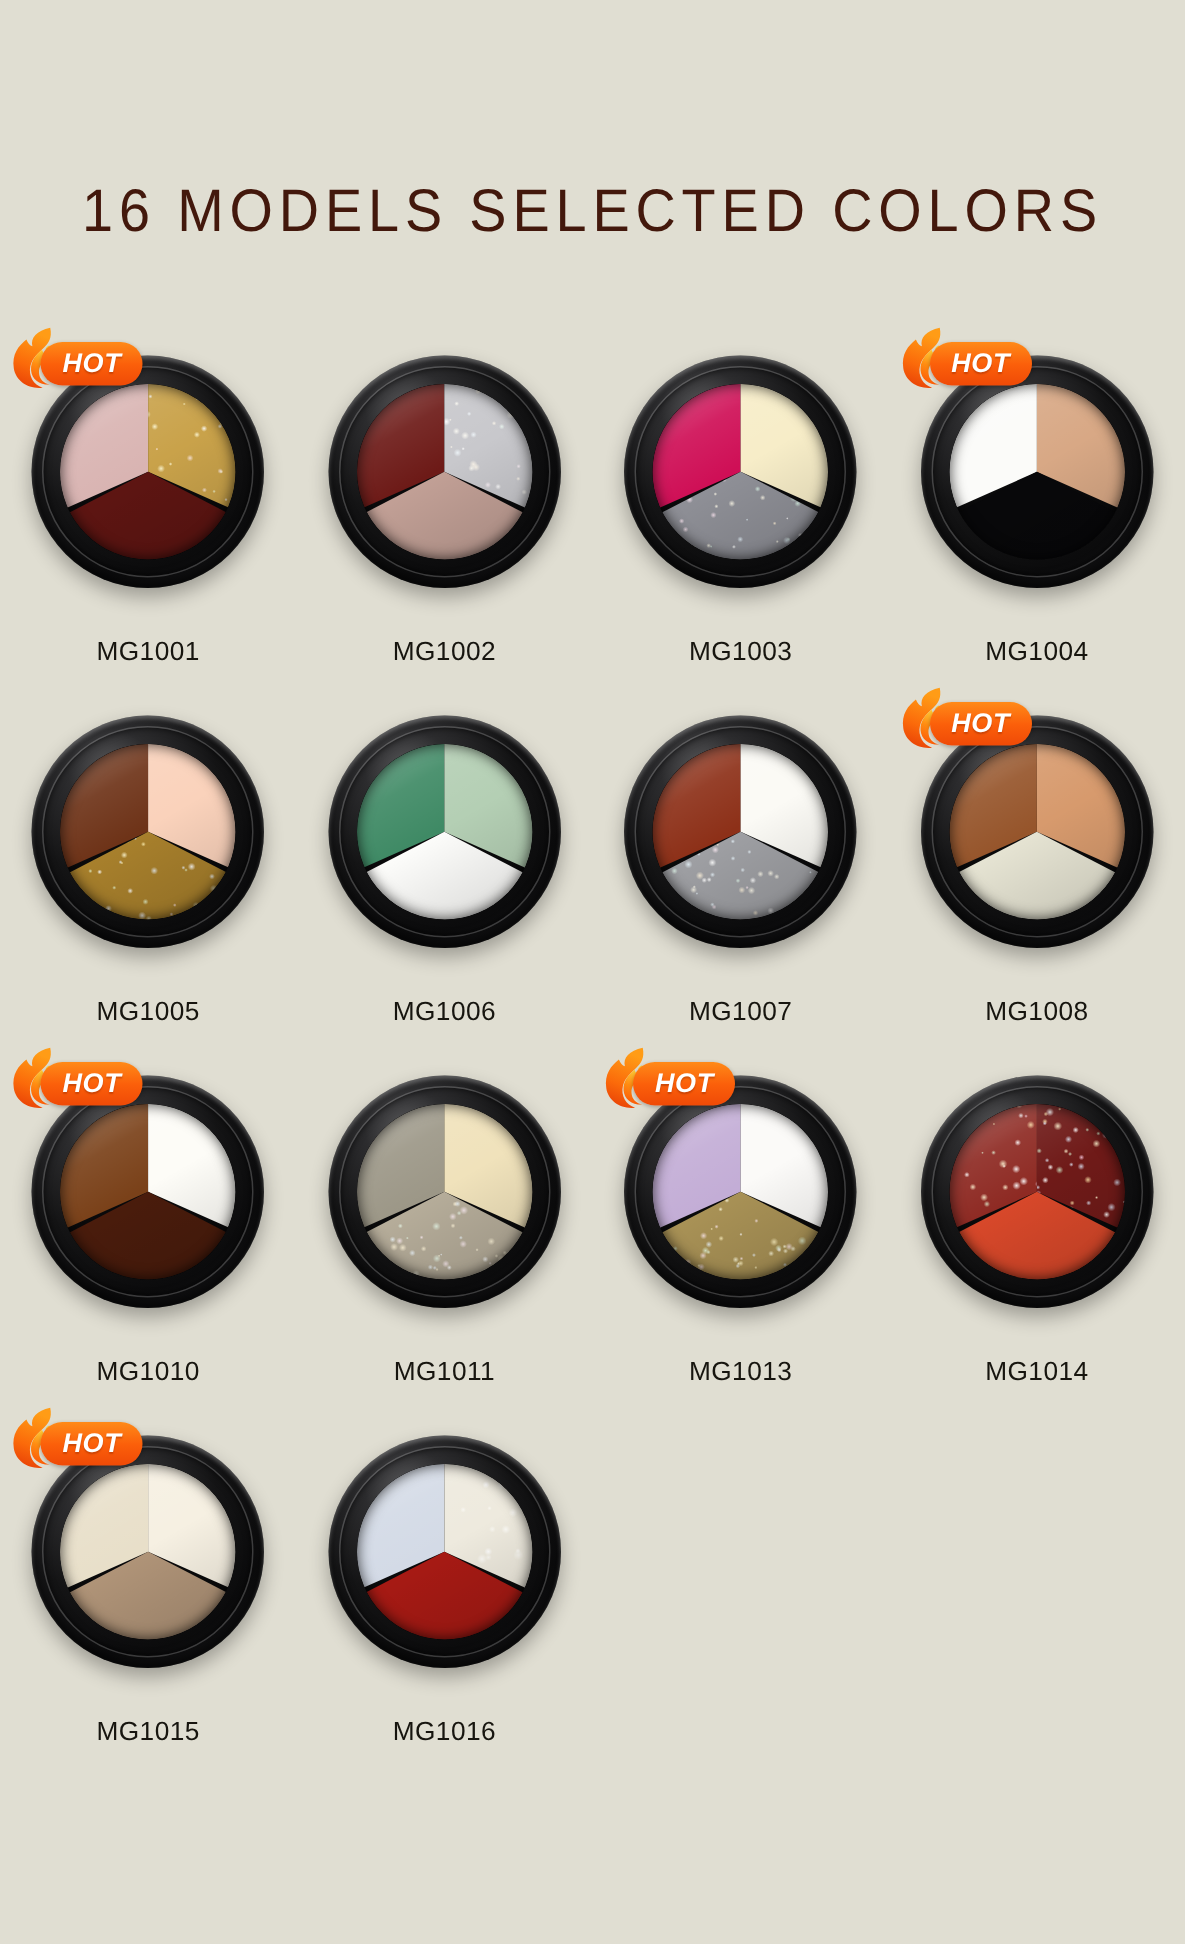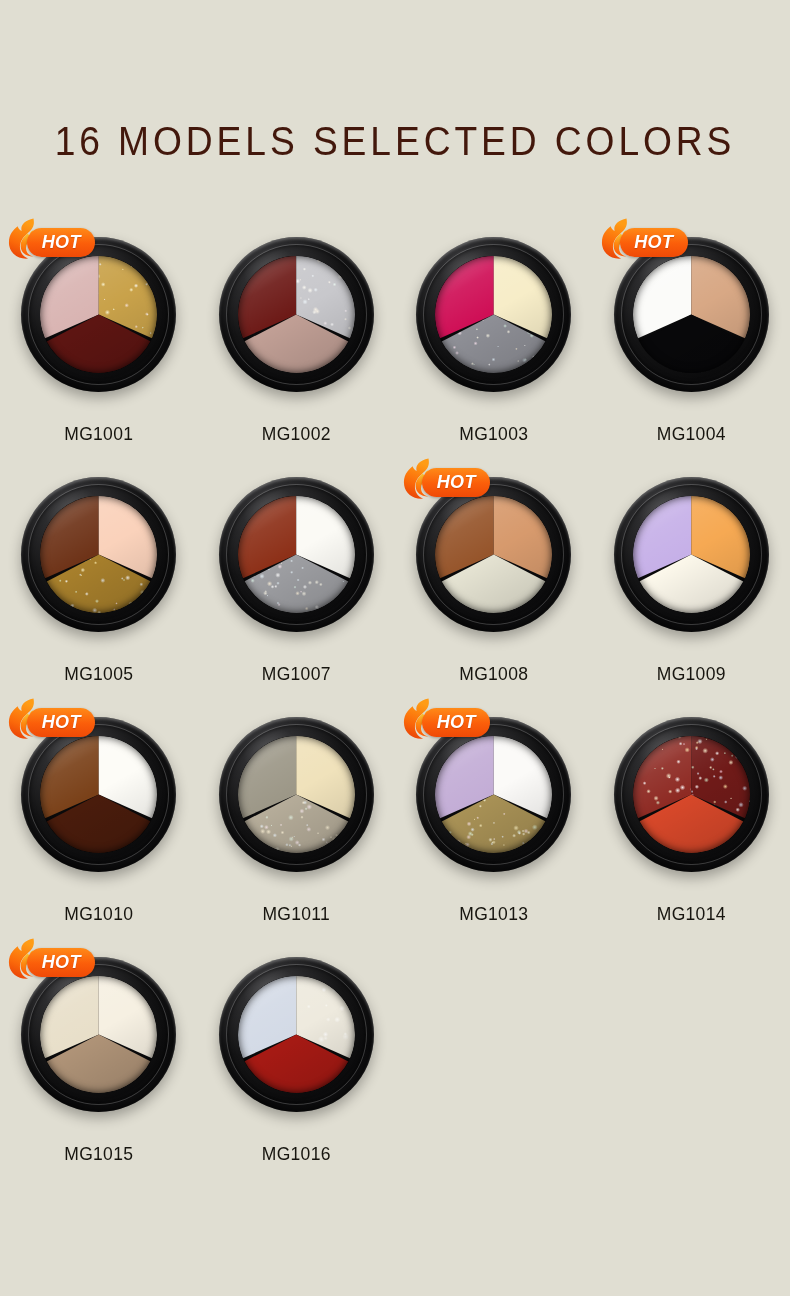--- a/index.html
+++ b/index.html
@@ -266,20 +266,39 @@
           <div class="rim-shadow"></div>
         </div>
       </div>
       <div class="pan-label">MG1005</div>
     </div>
     <div class="cell">
       <div class="pan-wrap">
         <div class="case"></div>
         <div class="inner">
           <div class="wedge w-tl">
+            <div class="fill" style="background: rgb(63, 138, 101);"></div>
+          </div>
+          <div class="wedge w-tr">
+            <div class="fill" style="background: rgb(180, 207, 180);"></div>
+          </div>
+          <div class="wedge w-b">
+            <div class="fill" style="background: rgb(253, 253, 251);"></div>
+          </div>
+          <div class="gloss"></div>
+          <div class="rim-shadow"></div>
+        </div>
+      </div>
+      <div class="pan-label">MG1006</div>
+    </div>
+    <div class="cell">
+      <div class="pan-wrap">
+        <div class="case"></div>
+        <div class="inner">
+          <div class="wedge w-tl">
             <div class="fill" style="background: rgb(141, 48, 24);"></div>
           </div>
           <div class="wedge w-tr">
             <div class="fill" style="background: rgb(251, 250, 245);"></div>
           </div>
           <div class="wedge w-b">
             <div class="fill" style="background: rgb(159, 160, 164);"></div>
             <div class="glitter" style="background-image: radial-gradient(2.4px at 50.2% 37.6%, rgba(255, 255, 255, 0.95) 0%, rgba(255, 255, 255, 0) 100%), radial-gradient(1.85px at 29.5% 77.6%, rgba(255, 255, 255, 0.95) 0%, rgba(255, 255, 255, 0) 100%), radial-gradient(2.3px at 23.4% 83.1%, rgba(255, 246, 205, 0.9) 0%, rgba(255, 255, 255, 0) 100%), radial-gradient(1.5px at 29.6% 12.2%, rgba(190, 255, 215, 0.8) 0%, rgba(255, 255, 255, 0) 100%), radial-gradient(1.53px at 38.9% 43%, rgba(200, 235, 255, 0.85) 0%, rgba(255, 255, 255, 0) 100%), radial-gradient(1.2px at 81.6% 52.2%, rgba(200, 235, 255, 0.85) 0%, rgba(255, 255, 255, 0) 100%), radial-gradient(2.56px at 19.5% 51.5%, rgba(255, 255, 255, 0.95) 0%, rgba(255, 255, 255, 0) 100%), radial-gradient(1.11px at 87.1% 50.5%, rgba(200, 235, 255, 0.85) 0%, rgba(255, 255, 255, 0) 100%), radial-gradient(2.36px at 95.9% 97.7%, rgba(200, 235, 255, 0.85) 0%, rgba(255, 255, 255, 0) 100%), radial-gradient(2.19px at 57.4% 4.7%, rgba(255, 205, 230, 0.85) 0%, rgba(255, 255, 255, 0) 100%), radial-gradient(1.22px at 1.1% 75.1%, rgba(255, 225, 160, 0.9) 0%, rgba(255, 255, 255, 0) 100%), radial-gradient(1.65px at 19.6% 46.4%, rgba(255, 246, 205, 0.9) 0%, rgba(255, 255, 255, 0) 100%), radial-gradient(1.55px at 45.9% 65.2%, rgba(200, 235, 255, 0.85) 0%, rgba(255, 255, 255, 0) 100%), radial-gradient(2.7px at 62.4% 30.7%, rgba(190, 255, 215, 0.8) 0%, rgba(255, 255, 255, 0) 100%), radial-gradient(1.67px at 20.6% 18.9%, rgba(255, 246, 205, 0.9) 0%, rgba(255, 255, 255, 0) 100%), radial-gradient(1.85px at 58.7% 96.3%, rgba(255, 225, 160, 0.9) 0%, rgba(255, 255, 255, 0) 100%), radial-gradient(1.42px at 45.8% 55.5%, rgba(200, 235, 255, 0.85) 0%, rgba(255, 255, 255, 0) 100%), radial-gradient(1.52px at 89.3% 6.4%, rgba(255, 225, 160, 0.9) 0%, rgba(255, 255, 255, 0) 100%), radial-gradient(1.64px at 32.3% 77.3%, rgba(255, 255, 255, 0.95) 0%, rgba(255, 255, 255, 0) 100%), radial-gradient(2.71px at 27% 75%, rgba(255, 225, 160, 0.9) 0%, rgba(255, 255, 255, 0) 100%), radial-gradient(0.86px at 61.9% 14.2%, rgba(190, 255, 215, 0.8) 0%, rgba(255, 255, 255, 0) 100%), radial-gradient(1.23px at 26.4% 62.7%, rgba(200, 235, 255, 0.85) 0%, rgba(255, 255, 255, 0) 100%), radial-gradient(2.67px at 34.1% 67.6%, rgba(255, 255, 255, 0.95) 0%, rgba(255, 255, 255, 0) 100%), radial-gradient(2.38px at 35.8% 60.3%, rgba(255, 205, 230, 0.85) 0%, rgba(255, 255, 255, 0) 100%), radial-gradient(1.04px at 30.3% 7.3%, rgba(190, 255, 215, 0.8) 0%, rgba(255, 255, 255, 0) 100%), radial-gradient(1.83px at 70.8% 75.6%, rgba(255, 246, 205, 0.9) 0%, rgba(255, 255, 255, 0) 100%), radial-gradient(0.89px at 25.1% 24.9%, rgba(190, 255, 215, 0.8) 0%, rgba(255, 255, 255, 0) 100%), radial-gradient(1.05px at 23.8% 81.4%, rgba(255, 246, 205, 0.9) 0%, rgba(255, 255, 255, 0) 100%), radial-gradient(1px at 4.4% 36.2%, rgba(255, 246, 205, 0.9) 0%, rgba(255, 255, 255, 0) 100%), radial-gradient(1.12px at 45.6% 22.4%, rgba(200, 235, 255, 0.85) 0%, rgba(255, 255, 255, 0) 100%), radial-gradient(2.65px at 64.2% 7.6%, rgba(255, 205, 230, 0.85) 0%, rgba(255, 255, 255, 0) 100%), radial-gradient(1.09px at 92.2% 98.4%, rgba(255, 225, 160, 0.9) 0%, rgba(255, 255, 255, 0) 100%), radial-gradient(0.88px at 66.6% 33.8%, rgba(255, 246, 205, 0.9) 0%, rgba(255, 255, 255, 0) 100%), radial-gradient(2.33px at 66.3% 20.8%, rgba(190, 255, 215, 0.8) 0%, rgba(255, 255, 255, 0) 100%), radial-gradient(1.38px at 55.2% 61.5%, rgba(200, 235, 255, 0.85) 0%, rgba(255, 255, 255, 0) 100%), radial-gradient(2.32px at 23.7% 3.6%, rgba(255, 205, 230, 0.85) 0%, rgba(255, 255, 255, 0) 100%), radial-gradient(2.89px at 15.9% 65.7%, rgba(255, 255, 255, 0.95) 0%, rgba(255, 255, 255, 0) 100%), radial-gradient(1.25px at 41.7% 6%, rgba(255, 255, 255, 0.95) 0%, rgba(255, 255, 255, 0) 100%), radial-gradient(1.17px at 85.1% 19.3%, rgba(255, 255, 255, 0.95) 0%, rgba(255, 255, 255, 0) 100%), radial-gradient(2.28px at 50.9% 83.2%, rgba(255, 225, 160, 0.9) 0%, rgba(255, 255, 255, 0) 100%), radial-gradient(1.72px at 34.2% 74.5%, rgba(200, 235, 255, 0.85) 0%, rgba(255, 255, 255, 0) 100%), radial-gradient(1.11px at 53.9% 81.8%, rgba(255, 205, 230, 0.85) 0%, rgba(255, 255, 255, 0) 100%), radial-gradient(2.12px at 88% 97.9%, rgba(255, 205, 230, 0.85) 0%, rgba(255, 255, 255, 0) 100%), radial-gradient(0.94px at 88.7% 36.9%, rgba(255, 225, 160, 0.9) 0%, rgba(255, 255, 255, 0) 100%), radial-gradient(2.11px at 61.5% 74.1%, rgba(255, 246, 205, 0.9) 0%, rgba(255, 255, 255, 0) 100%), radial-gradient(2.33px at 15.8% 88.7%, rgba(190, 255, 215, 0.8) 0%, rgba(255, 255, 255, 0) 100%), radial-gradient(2.28px at 67.4% 95.1%, rgba(255, 255, 255, 0.95) 0%, rgba(255, 255, 255, 0) 100%), radial-gradient(2.18px at 12.5% 72.4%, rgba(190, 255, 215, 0.8) 0%, rgba(255, 255, 255, 0) 100%), radial-gradient(1.06px at 49.3% 28.2%, rgba(255, 225, 160, 0.9) 0%, rgba(255, 255, 255, 0) 100%), radial-gradient(2.08px at 10.9% 2%, rgba(255, 255, 255, 0.95) 0%, rgba(255, 255, 255, 0) 100%), radial-gradient(0.97px at 36.8% 11.9%, rgba(255, 205, 230, 0.85) 0%, rgba(255, 255, 255, 0) 100%), radial-gradient(0.89px at 25.3% 85.2%, rgba(200, 235, 255, 0.85) 0%, rgba(255, 255, 255, 0) 100%), radial-gradient(1.56px at 48.7% 77.9%, rgba(190, 255, 215, 0.8) 0%, rgba(255, 255, 255, 0) 100%), radial-gradient(0.93px at 25.8% 98.9%, rgba(255, 225, 160, 0.9) 0%, rgba(255, 255, 255, 0) 100%), radial-gradient(2.17px at 57.2% 77.7%, rgba(255, 255, 255, 0.95) 0%, rgba(255, 255, 255, 0) 100%), radial-gradient(1.5px at 23% 24%, rgba(255, 225, 160, 0.9) 0%, rgba(255, 255, 255, 0) 100%), radial-gradient(1.56px at 97.4% 39.5%, rgba(190, 255, 215, 0.8) 0%, rgba(255, 255, 255, 0) 100%), radial-gradient(1.55px at 64.1% 9.3%, rgba(255, 225, 160, 0.9) 0%, rgba(255, 255, 255, 0) 100%), radial-gradient(1.43px at 77.3% 32.5%, rgba(190, 255, 215, 0.8) 0%, rgba(255, 255, 255, 0) 100%), radial-gradient(1.83px at 75.1% 97.2%, rgba(190, 255, 215, 0.8) 0%, rgba(255, 255, 255, 0) 100%), radial-gradient(2.48px at 56.4% 83.5%, rgba(255, 246, 205, 0.9) 0%, rgba(255, 255, 255, 0) 100%), radial-gradient(2.4px at 64.7% 17.4%, rgba(190, 255, 215, 0.8) 0%, rgba(255, 255, 255, 0) 100%), radial-gradient(1.03px at 80% 36.9%, rgba(255, 246, 205, 0.9) 0%, rgba(255, 255, 255, 0) 100%), radial-gradient(0.97px at 4.5% 37.5%, rgba(200, 235, 255, 0.85) 0%, rgba(255, 255, 255, 0) 100%), radial-gradient(1.55px at 9.4% 66.7%, rgba(255, 205, 230, 0.85) 0%, rgba(255, 255, 255, 0) 100%), radial-gradient(1.52px at 42.3% 14%, rgba(255, 225, 160, 0.9) 0%, rgba(255, 255, 255, 0) 100%), radial-gradient(2.89px at 86.9% 87.6%, rgba(255, 255, 255, 0.95) 0%, rgba(255, 255, 255, 0) 100%), radial-gradient(2.57px at 17.5% 15.1%, rgba(255, 255, 255, 0.95) 0%, rgba(255, 255, 255, 0) 100%), radial-gradient(0.91px at 98.3% 89.2%, rgba(200, 235, 255, 0.85) 0%, rgba(255, 255, 255, 0) 100%), radial-gradient(1.49px at 34.1% 91.5%, rgba(200, 235, 255, 0.85) 0%, rgba(255, 255, 255, 0) 100%), radial-gradient(2.72px at 20.5% 68.6%, rgba(200, 235, 255, 0.85) 0%, rgba(255, 255, 255, 0) 100%), radial-gradient(2.54px at 28.9% 3.8%, rgba(255, 255, 255, 0.95) 0%, rgba(255, 255, 255, 0) 100%), radial-gradient(0.91px at 90% 73.1%, rgba(200, 235, 255, 0.85) 0%, rgba(255, 255, 255, 0) 100%), radial-gradient(1.38px at 6.5% 47.5%, rgba(255, 246, 205, 0.9) 0%, rgba(255, 255, 255, 0) 100%), radial-gradient(1.36px at 86.4% 92.7%, rgba(255, 225, 160, 0.9) 0%, rgba(255, 255, 255, 0) 100%), radial-gradient(2.55px at 31.5% 21%, rgba(255, 255, 255, 0.95) 0%, rgba(255, 255, 255, 0) 100%), radial-gradient(2.07px at 47.3% 11.7%, rgba(255, 255, 255, 0.95) 0%, rgba(255, 255, 255, 0) 100%), radial-gradient(1.43px at 69.6% 50.4%, rgba(255, 205, 230, 0.85) 0%, rgba(255, 255, 255, 0) 100%), radial-gradient(2.54px at 6% 77.3%, rgba(255, 225, 160, 0.9) 0%, rgba(255, 255, 255, 0) 100%), radial-gradient(1.63px at 35.1% 92.9%, rgba(255, 205, 230, 0.85) 0%, rgba(255, 255, 255, 0) 100%), radial-gradient(2.33px at 56.1% 27.3%, rgba(255, 205, 230, 0.85) 0%, rgba(255, 255, 255, 0) 100%), radial-gradient(2.81px at 98.8% 21.4%, rgba(255, 205, 230, 0.85) 0%, rgba(255, 255, 255, 0) 100%), radial-gradient(1.23px at 95.3% 59.3%, rgba(200, 235, 255, 0.85) 0%, rgba(255, 255, 255, 0) 100%), radial-gradient(1.85px at 92.5% 43.6%, rgba(190, 255, 215, 0.8) 0%, rgba(255, 255, 255, 0) 100%), radial-gradient(0.84px at 37.2% 57.4%, rgba(255, 225, 160, 0.9) 0%, rgba(255, 255, 255, 0) 100%), radial-gradient(2.28px at 98.5% 41.9%, rgba(255, 205, 230, 0.85) 0%, rgba(255, 255, 255, 0) 100%), radial-gradient(0.93px at 26% 10.1%, rgba(190, 255, 215, 0.8) 0%, rgba(255, 255, 255, 0) 100%), radial-gradient(1.97px at 0.7% 21.6%, rgba(255, 255, 255, 0.95) 0%, rgba(255, 255, 255, 0) 100%), radial-gradient(2.2px at 1.4% 99.3%, rgba(200, 235, 255, 0.85) 0%, rgba(255, 255, 255, 0) 100%), radial-gradient(1.54px at 51.4% 71.8%, rgba(200, 235, 255, 0.85) 0%, rgba(255, 255, 255, 0) 100%), radial-gradient(2.29px at 17.9% 16.8%, rgba(255, 225, 160, 0.9) 0%, rgba(255, 255, 255, 0) 100%), radial-gradient(1.93px at 59.1% 13.3%, rgba(255, 255, 255, 0.95) 0%, rgba(255, 255, 255, 0) 100%), radial-gradient(2.81px at 28.8% 6.8%, rgba(200, 235, 255, 0.85) 0%, rgba(255, 255, 255, 0) 100%), radial-gradient(1.21px at 80.4% 48.9%, rgba(255, 205, 230, 0.85) 0%, rgba(255, 255, 255, 0) 100%), radial-gradient(2.17px at 67.3% 73.7%, rgba(255, 246, 205, 0.9) 0%, rgba(255, 255, 255, 0) 100%), radial-gradient(1.62px at 41.1% 35.4%, rgba(255, 255, 255, 0.95) 0%, rgba(255, 255, 255, 0) 100%);"></div>
           </div>
           <div class="gloss"></div>
@@ -325,39 +344,20 @@
           <div class="hot-text">HOT</div>
         </div>
       </div>
       <div class="pan-label">MG1008</div>
     </div>
     <div class="cell">
       <div class="pan-wrap">
         <div class="case"></div>
         <div class="inner">
           <div class="wedge w-tl">
-            <div class="fill" style="background: rgb(198, 176, 232);"></div>
-          </div>
-          <div class="wedge w-tr">
-            <div class="fill" style="background: rgb(246, 169, 83);"></div>
-          </div>
-          <div class="wedge w-b">
-            <div class="fill" style="background: rgb(253, 249, 236);"></div>
-          </div>
-          <div class="gloss"></div>
-          <div class="rim-shadow"></div>
-        </div>
-      </div>
-      <div class="pan-label">MG1009</div>
-    </div>
-    <div class="cell">
-      <div class="pan-wrap">
-        <div class="case"></div>
-        <div class="inner">
-          <div class="wedge w-tl">
             <div class="fill" style="background: rgb(122, 65, 25);"></div>
           </div>
           <div class="wedge w-tr">
             <div class="fill" style="background: rgb(253, 252, 247);"></div>
           </div>
           <div class="wedge w-b">
             <div class="fill" style="background: rgb(74, 28, 12);"></div>
           </div>
           <div class="gloss"></div>
           <div class="rim-shadow"></div>

